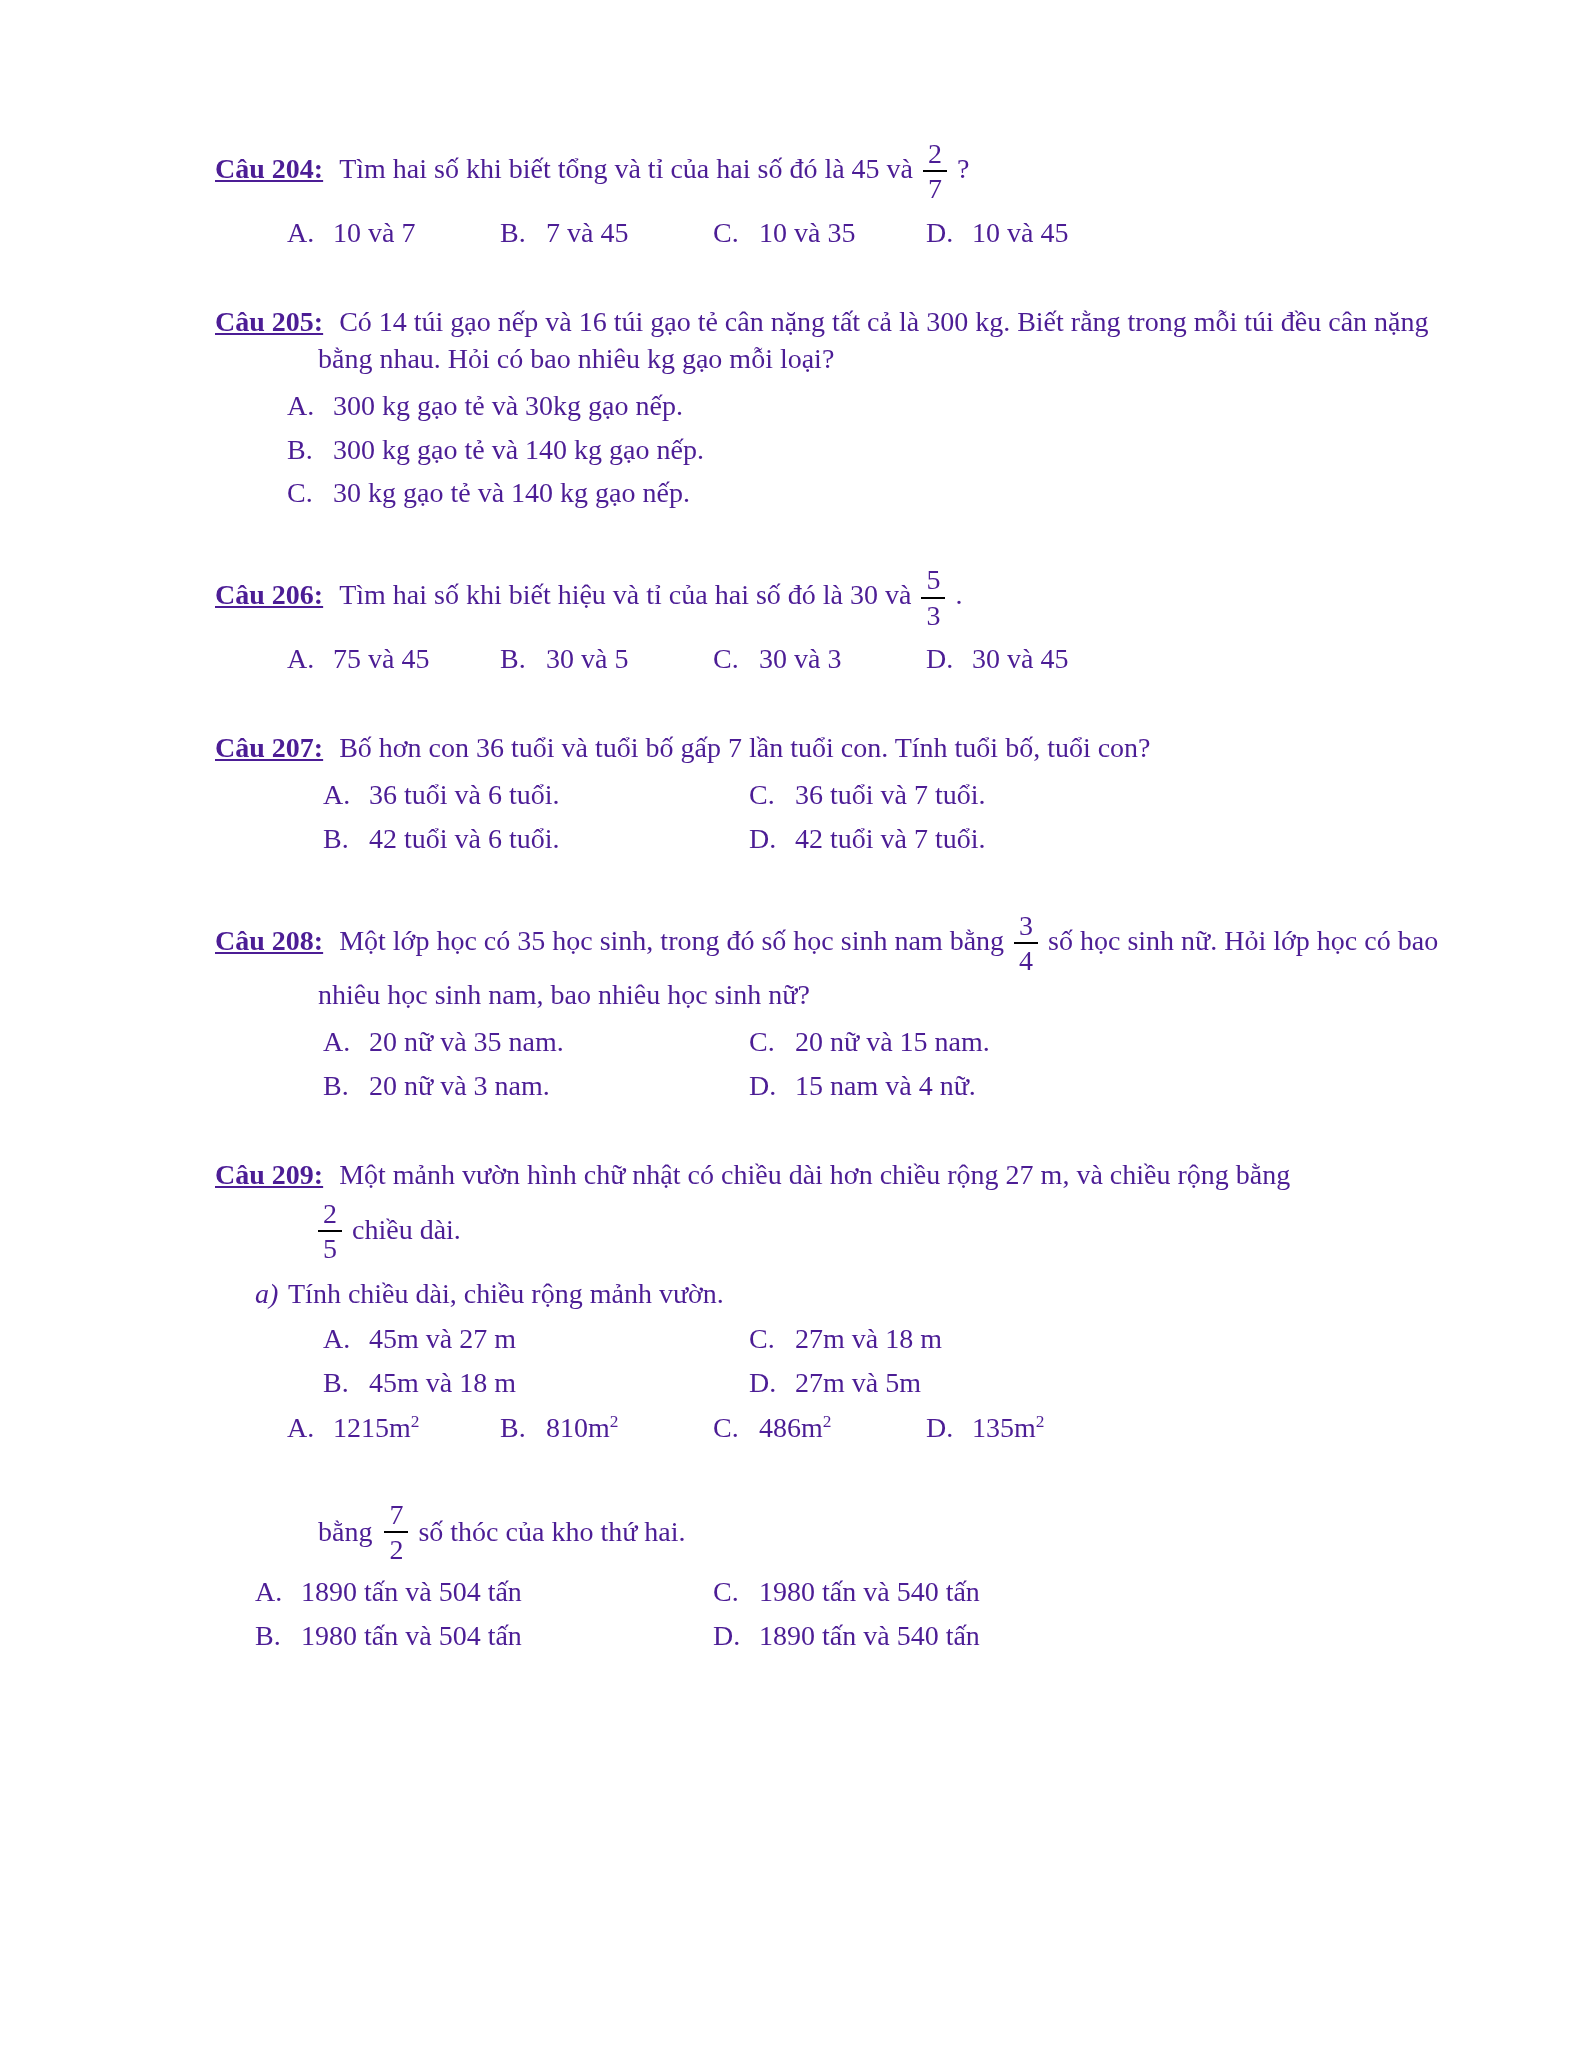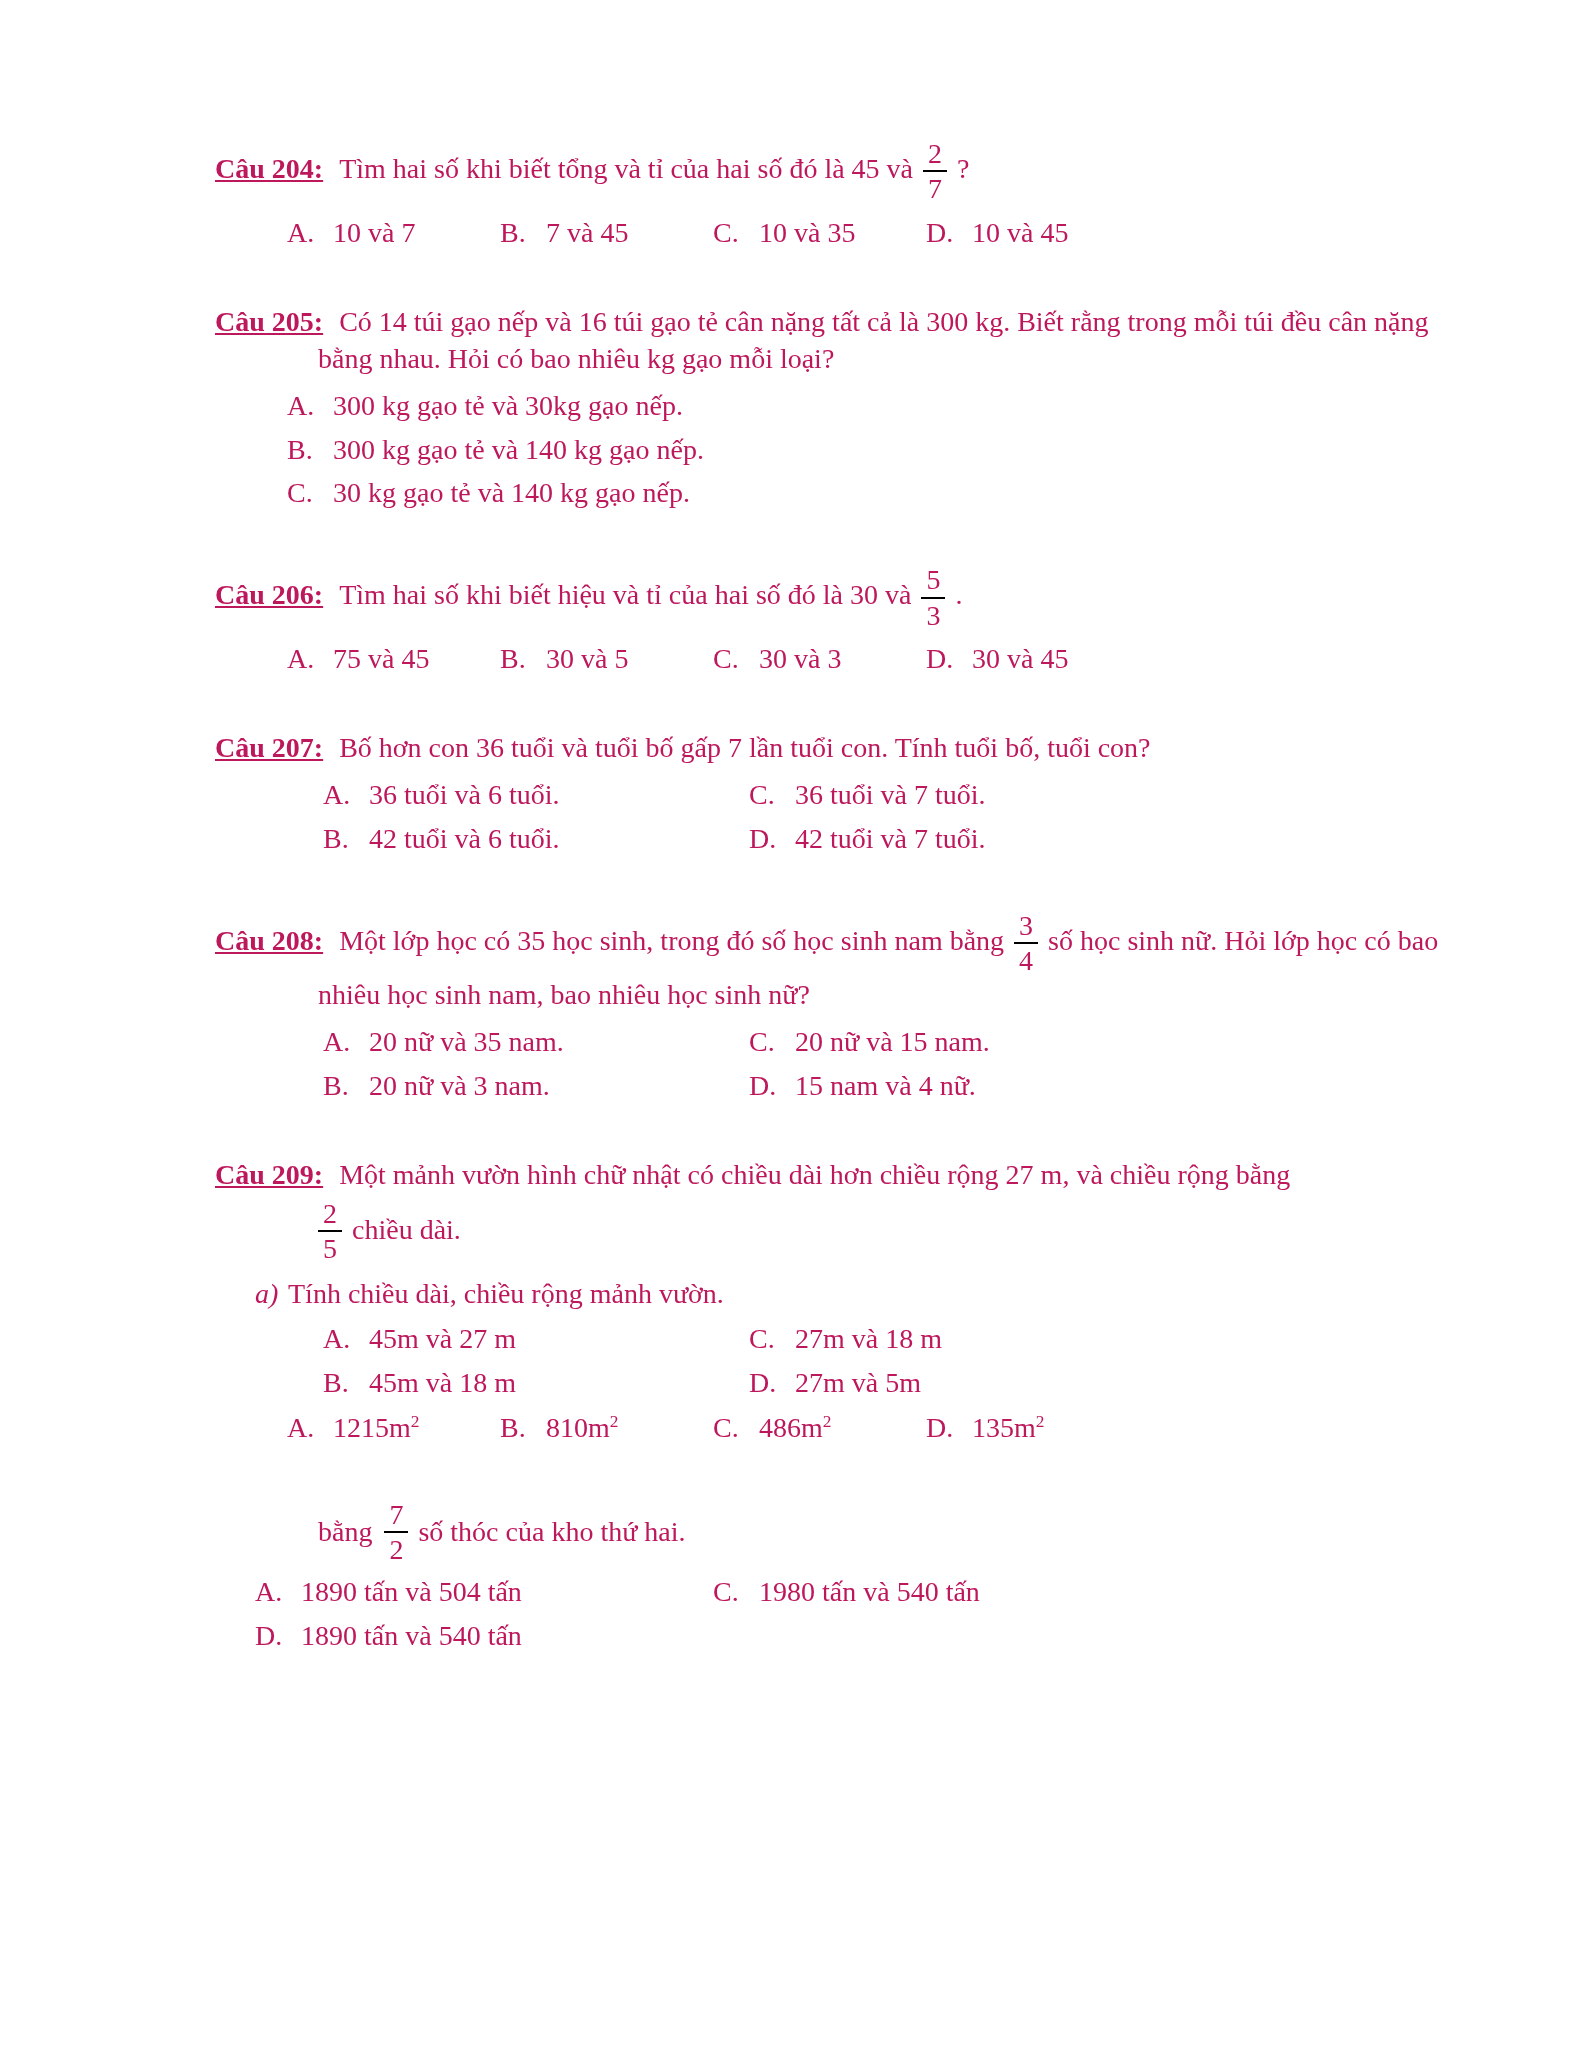--- a/index.html
+++ b/index.html
@@ -7,21 +7,21 @@
     position: relative;
     width: 1583px;
     height: 2048px;
     margin: 0 auto;
     background: #ffffff;
     box-sizing: border-box;
     padding: 138px 120px 0 215px;
     font-family: "Liberation Serif", "DejaVu Serif", serif;
     font-size: 28px;
     line-height: 1.32;
-    color: #be185d;
+    color: #4c1d95;
     overflow: hidden;
   }
   .question { margin-bottom: 52px; }
   .qbody {
     margin: 0;
     max-width: 1250px;
     padding-left: 103px;
     text-indent: -103px;
   }
   .qlabel {
@@ -165,17 +165,18 @@
       <span class="pre">bằng</span>
       <span class="frac">
           <span class="num">7</span>
           <span class="den">2</span>
         </span>
       <span>số thóc của kho thứ hai.</span>
     </div>
     <div class="opts grid2 wide">
       <span class="opt"><span class="olabel">A.</span><span>1890 tấn và 504 tấn</span></span>
       <span class="opt"><span class="olabel">C.</span><span>1980 tấn và 540 tấn</span></span>
+      <span class="opt"><span class="olabel">B.</span><span>1980 tấn và 504 tấn</span></span>
       <span class="opt"><span class="olabel">D.</span><span>1890 tấn và 540 tấn</span></span>
     </div>
   </div>
 
 </div>
 
 </body></html>

